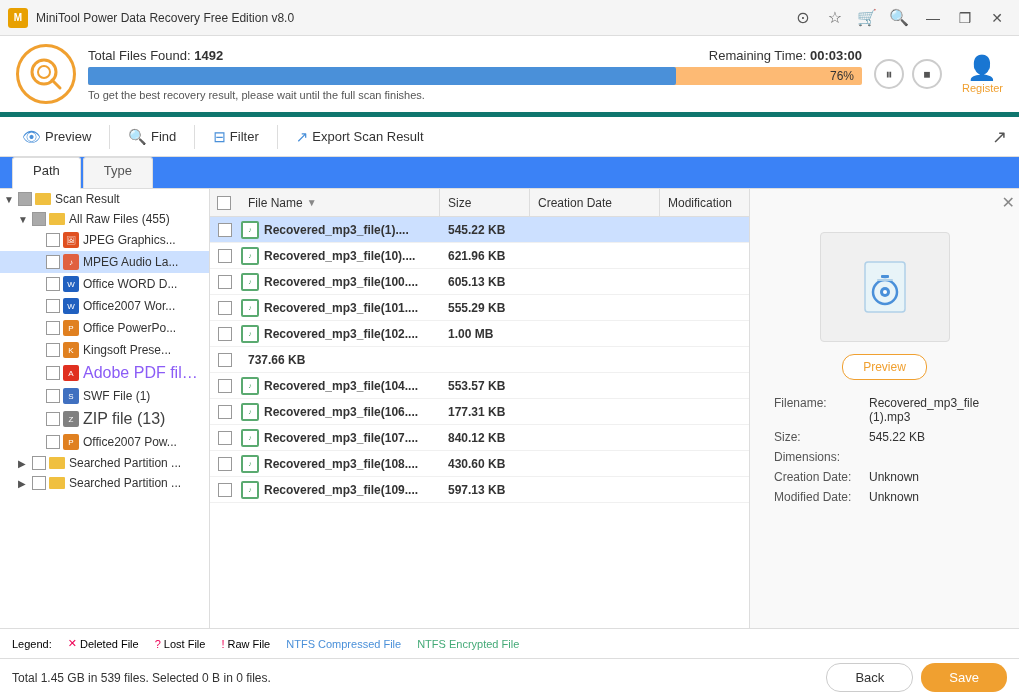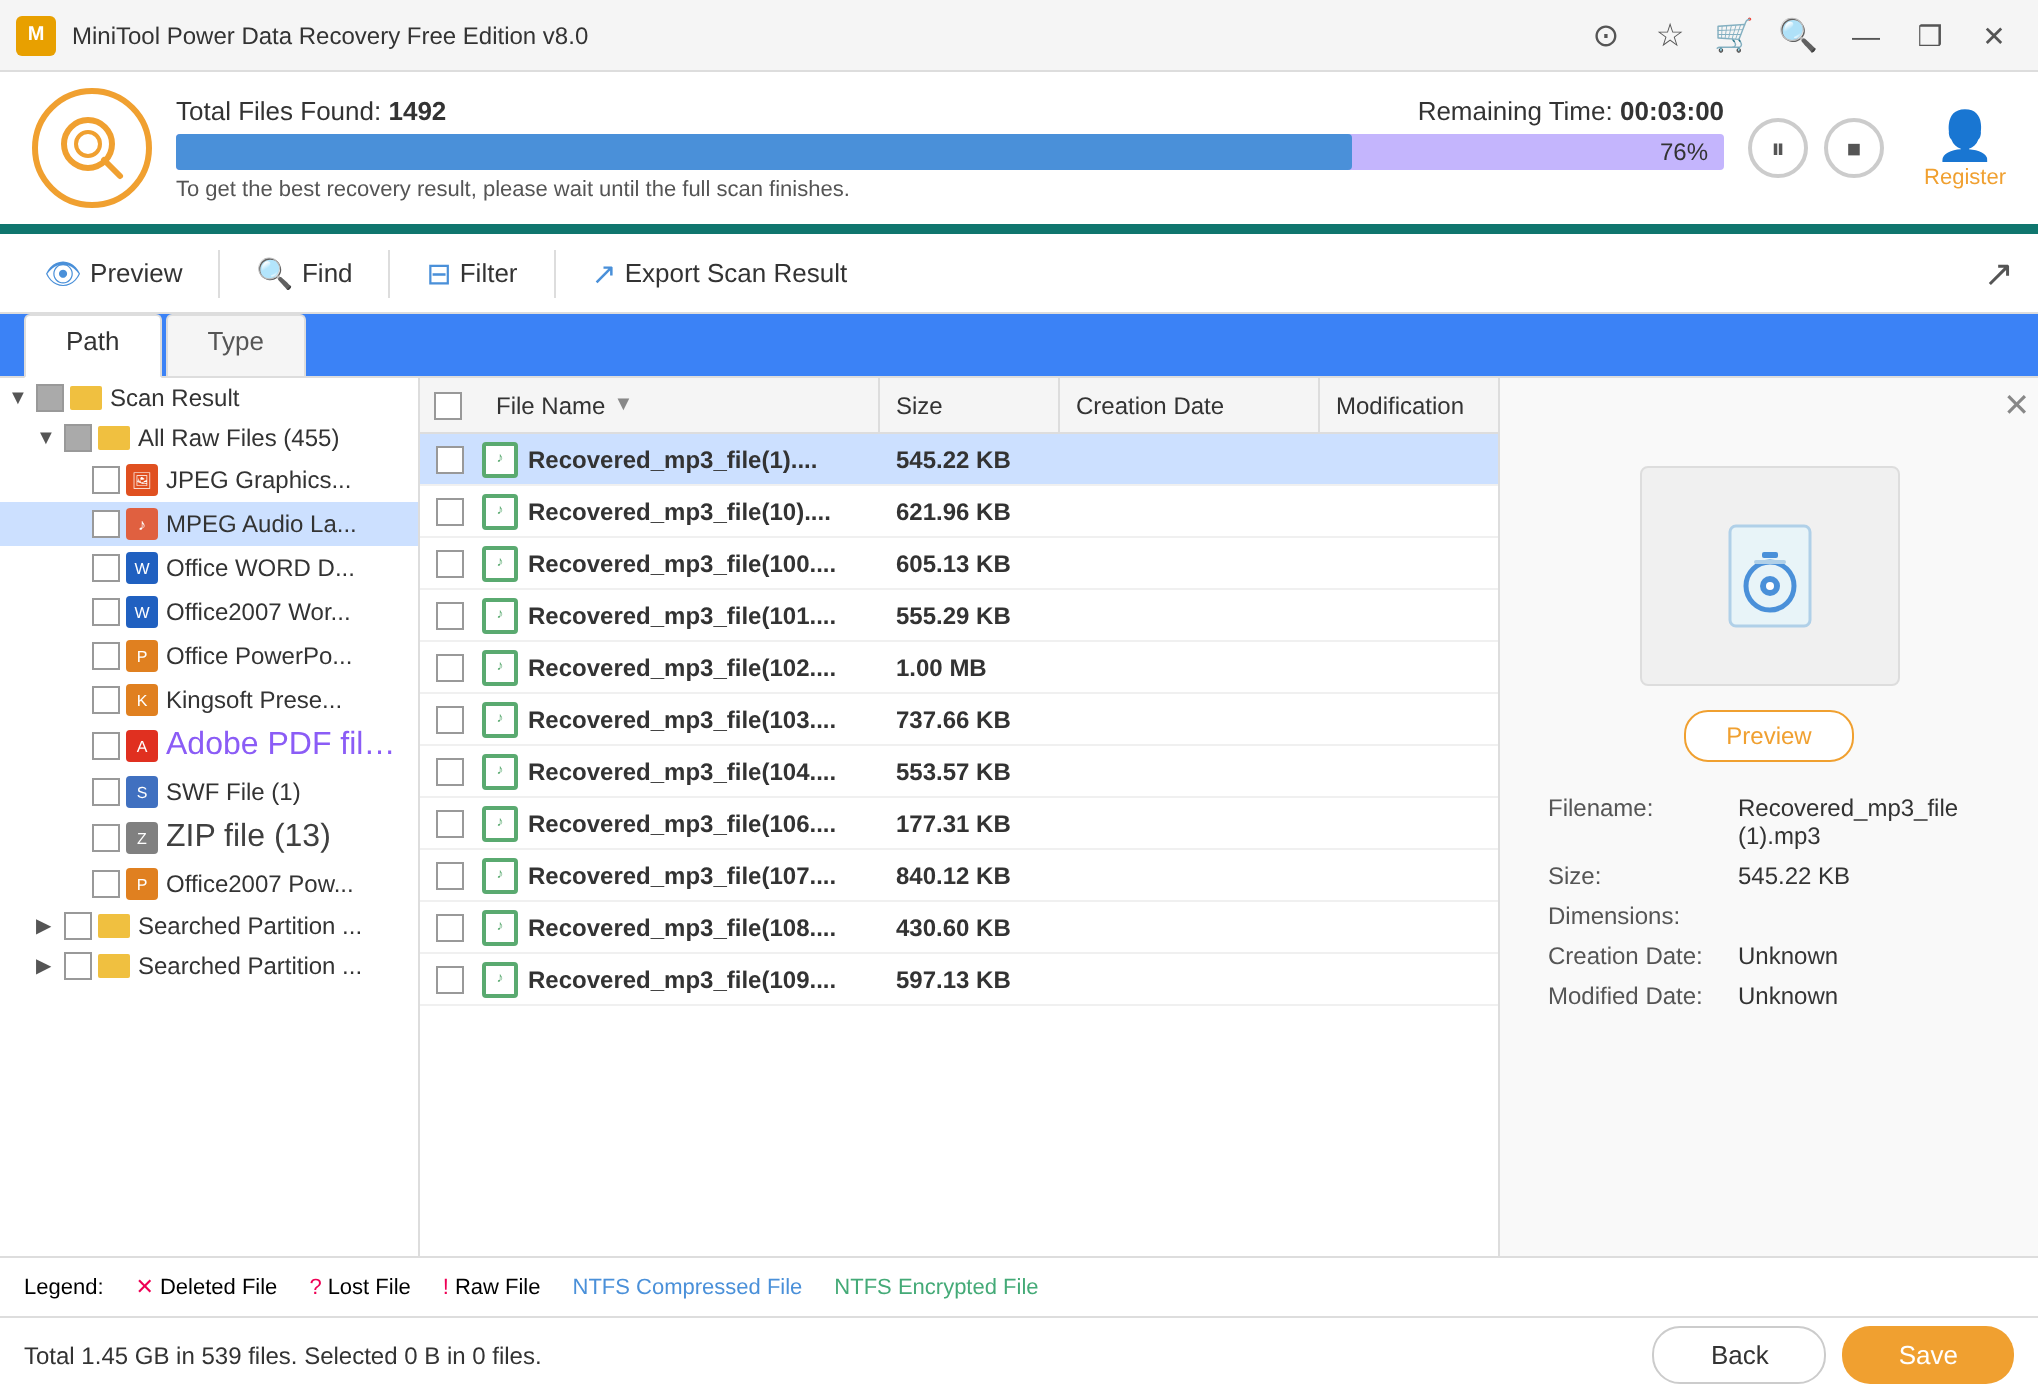--- a/index.html
+++ b/index.html
@@ -13,21 +13,21 @@
     #titlebar .win-btn { width: 28px; height: 22px; border: none; background: transparent; cursor: pointer; font-size: 14px; display: flex; align-items: center; justify-content: center; color: #555; border-radius: 3px; }
     #titlebar .icons-right { display: flex; gap: 8px; align-items: center; margin-right: 8px; }
     #titlebar .icon-btn { font-size: 16px; color: #555; cursor: pointer; width: 24px; text-align: center; }
 
     
     #scan-header { background: white; border-bottom: 5px solid #0f766e; padding: 8px 16px; display: flex; align-items: center; gap: 12px; }
     #scan-icon { width: 60px; height: 60px; border: 3px solid #f0a030; border-radius: 50%; display: flex; align-items: center; justify-content: center; color: #f0a030; font-size: 28px; flex-shrink: 0; }
     #scan-info { flex: 1; }
     #scan-stats { display: flex; justify-content: space-between; margin-bottom: 4px; }
     #scan-stats span { font-size: 13px; color: #333; }
-    #progress-bar-container { background: #c4b5fd; height: 18px; border-radius: 2px; position: relative; margin-bottom: 4px; }
+    #progress-bar-container { background: #fdba74; height: 18px; border-radius: 2px; position: relative; margin-bottom: 4px; }
     #progress-bar { background: #4a90d9; height: 100%; border-radius: 2px; }
     #progress-label { position: absolute; right: 8px; top: 0; height: 100%; display: flex; align-items: center; font-size: 12px; color: #333; }
     #scan-tip { font-size: 11px; color: #555; }
     #scan-controls { display: flex; gap: 8px; align-items: center; }
     .scan-ctrl-btn { width: 30px; height: 30px; border-radius: 50%; border: 2px solid #ccc; background: white; display: flex; align-items: center; justify-content: center; cursor: pointer; font-size: 14px; color: #555; }
     #register-btn { display: flex; flex-direction: column; align-items: center; cursor: pointer; color: #f0a030; font-size: 11px; margin-left: 8px; }
     #register-icon { font-size: 24px; }
 
     
     #toolbar { background: white; border-bottom: 1px solid #ddd; display: flex; align-items: center; padding: 4px 12px; height: 40px; gap: 4px; }
@@ -365,26 +365,20 @@
       <span class="file-name-text">Recovered_mp3_file(102....</span>
     </div>
     <div class="file-size-cell">1.00 MB</div>
     <div class="file-creation-cell"></div>
     <div class="file-mod-cell"></div>
   </div>
         <div class="file-row">
     <div class="col-cb">
       <div class="file-row-cb"></div>
     </div>
-    <div class="file-name-cell">
-      <div class="file-icon">
-        <div style="width:18px;height:18px;background:white;border:2px solid #5aaa70;border-radius:2px;display:flex;align-items:center;justify-content:center;font-size:7px;color:#5aaa70;">♪</div>
-      </div>
-      <span class="file-name-text">Recovered_mp3_file(103....</span>
-    </div>
     <div class="file-size-cell">737.66 KB</div>
     <div class="file-creation-cell"></div>
     <div class="file-mod-cell"></div>
   </div>
         <div class="file-row">
     <div class="col-cb">
       <div class="file-row-cb"></div>
     </div>
     <div class="file-name-cell">
       <div class="file-icon">

